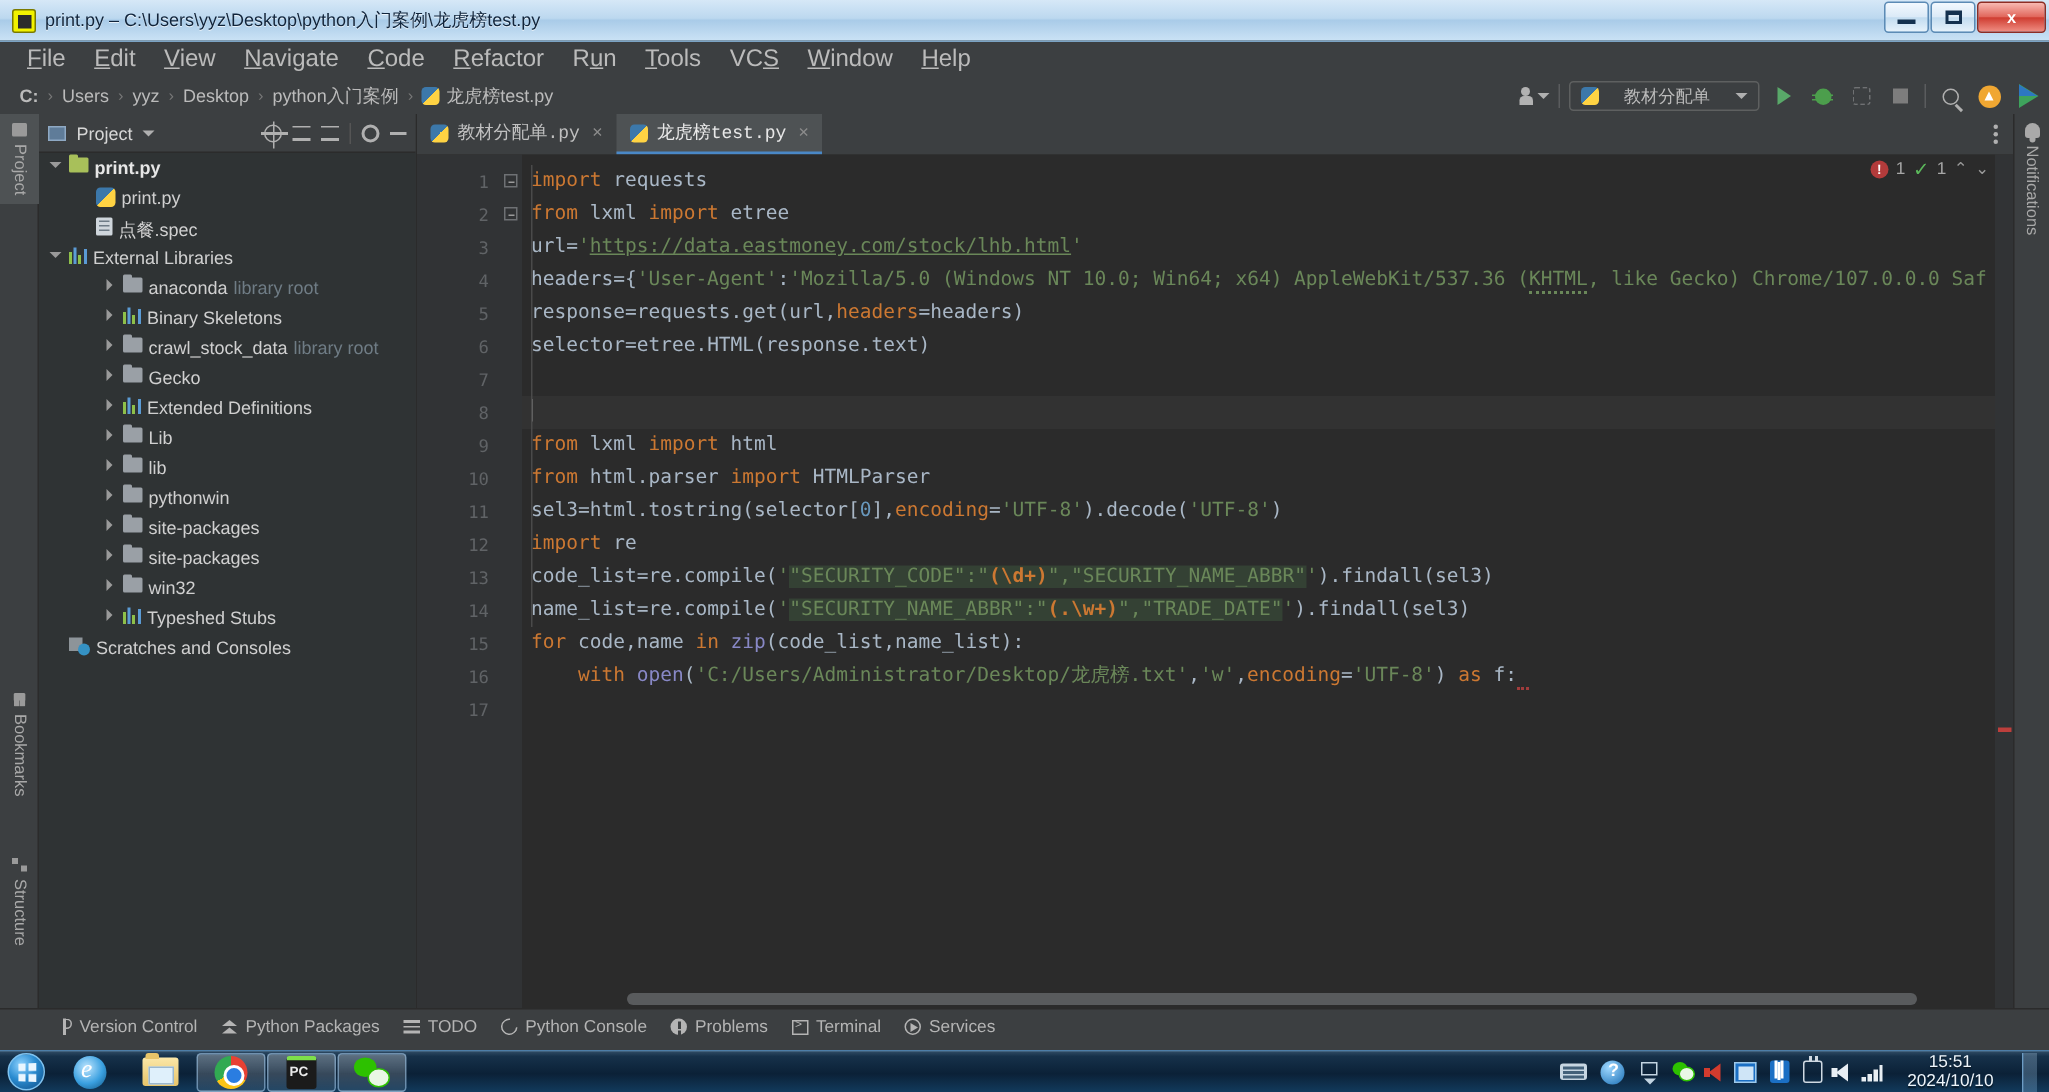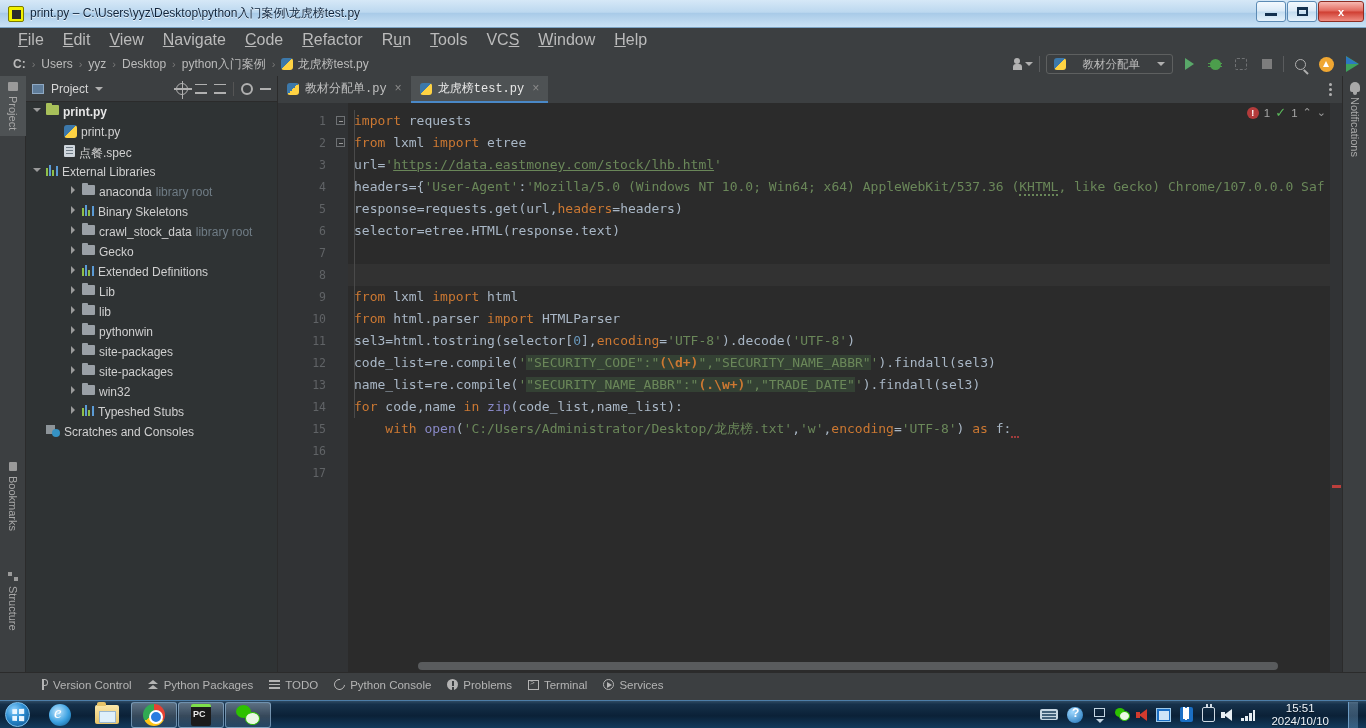--- a/index.html
+++ b/index.html
@@ -649,20 +649,21 @@
           <div class="cl"><span class="k">from</span> <span class="id">lxml</span> <span class="k">import</span> <span class="id">etree</span></div>
           <div class="cl"><span class="id">url</span><span class="par">=</span><span class="st">'</span><span class="link">https://data.eastmoney.com/stock/lhb.html</span><span class="st">'</span></div>
           <div class="cl"><span class="id">headers</span><span class="par">={</span><span class="st">'User-Agent'</span><span class="par">:</span><span class="st">'Mozilla/5.0 (Windows NT 10.0; Win64; x64) AppleWebKit/537.36 (</span><span class="st squig">KHTML</span><span class="st">, like Gecko) Chrome/107.0.0.0 Saf</span></div>
           <div class="cl"><span class="id">response</span><span class="par">=</span><span class="id">requests</span><span class="par">.</span><span class="id">get</span><span class="par">(</span><span class="id">url</span><span class="par">,</span><span class="k">headers</span><span class="par">=</span><span class="id">headers</span><span class="par">)</span></div>
           <div class="cl"><span class="id">selector</span><span class="par">=</span><span class="id">etree</span><span class="par">.</span><span class="id">HTML</span><span class="par">(</span><span class="id">response</span><span class="par">.</span><span class="id">text</span><span class="par">)</span></div>
           <div class="cl"></div>
           <div class="cl current"><span class="caret"></span></div>
           <div class="cl"><span class="k">from</span> <span class="id">lxml</span> <span class="k">import</span> <span class="id">html</span></div>
           <div class="cl"><span class="k">from</span> <span class="id">html</span><span class="par">.</span><span class="id">parser</span> <span class="k">import</span> <span class="id">HTMLParser</span></div>
           <div class="cl"><span class="id">sel3</span><span class="par">=</span><span class="id">html</span><span class="par">.</span><span class="id">tostring</span><span class="par">(</span><span class="id">selector</span><span class="par">[</span><span class="num">0</span><span class="par">],</span><span class="k">encoding</span><span class="par">=</span><span class="st">'UTF-8'</span><span class="par">).</span><span class="id">decode</span><span class="par">(</span><span class="st">'UTF-8'</span><span class="par">)</span></div>
+          <div class="cl"><span class="k">import</span> <span class="id">re</span></div>
           <div class="cl"><span class="id">code_list</span><span class="par">=</span><span class="id">re</span><span class="par">.</span><span class="id">compile</span><span class="par">(</span><span class="st">'</span><span class="regexsel"><span class="st">"SECURITY_CODE":"</span><span class="rxg">(\d+)</span><span class="st">","SECURITY_NAME_ABBR"</span></span><span class="st">'</span><span class="par">).</span><span class="id">findall</span><span class="par">(</span><span class="id">sel3</span><span class="par">)</span></div>
           <div class="cl"><span class="id">name_list</span><span class="par">=</span><span class="id">re</span><span class="par">.</span><span class="id">compile</span><span class="par">(</span><span class="st">'</span><span class="regexsel"><span class="st">"SECURITY_NAME_ABBR":"</span><span class="rxg">(.\w+)</span><span class="st">","TRADE_DATE"</span></span><span class="st">'</span><span class="par">).</span><span class="id">findall</span><span class="par">(</span><span class="id">sel3</span><span class="par">)</span></div>
           <div class="cl"><span class="k">for</span> <span class="id">code</span><span class="par">,</span><span class="id">name</span> <span class="k">in</span> <span class="id" style="color:#8888c6">zip</span><span class="par">(</span><span class="id">code_list</span><span class="par">,</span><span class="id">name_list</span><span class="par">):</span></div>
           <div class="cl">    <span class="k">with</span> <span class="id" style="color:#8888c6">open</span><span class="par">(</span><span class="st">'C:/Users/Administrator/Desktop/龙虎榜.txt'</span><span class="par">,</span><span class="st">'w'</span><span class="par">,</span><span class="k">encoding</span><span class="par">=</span><span class="st">'UTF-8'</span><span class="par">)</span> <span class="k">as</span> <span class="id">f</span><span class="par">:</span><span style="border-bottom:2px dotted #a03c3c;">&nbsp;</span></div>
           <div class="cl"></div>
 
           <div id="hscroll">
             <div class="thumb"></div>
           </div>
         </div>

